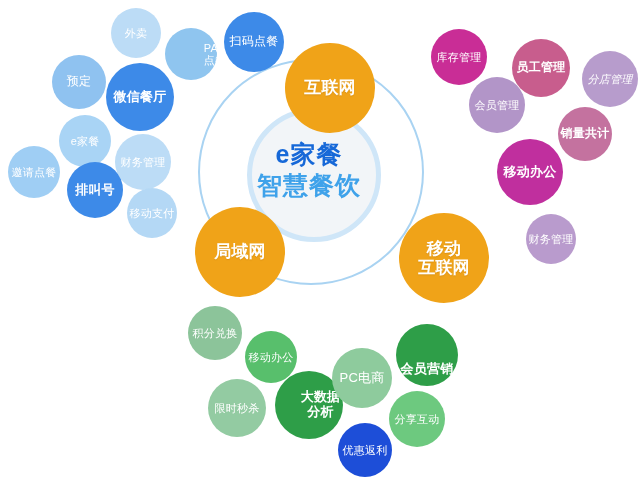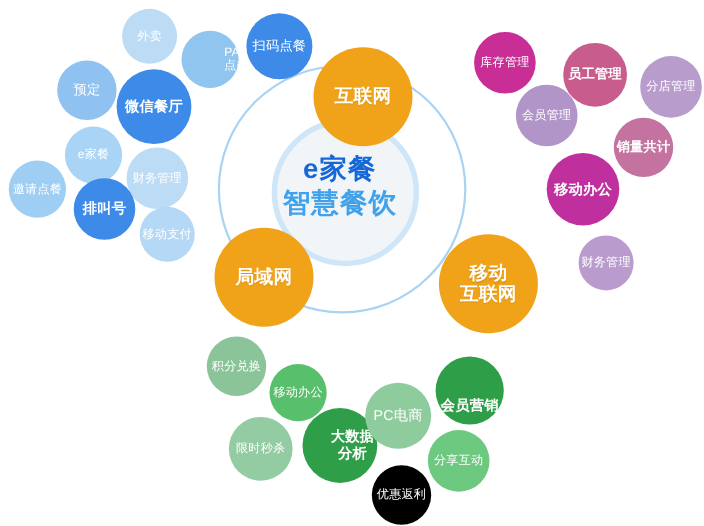--- a/index.html
+++ b/index.html
@@ -134,21 +134,21 @@
         </div>
       </div>
       <div>
         <div class="bubble" style="left: 431px; top: 29px; width: 56px; height: 56px; background: rgb(201, 45, 150);">
           <span class="lbl" style="font-size: 11px;">库存管理</span>
         </div>
         <div class="bubble" style="left: 512px; top: 39px; width: 58px; height: 58px; background: rgb(200, 93, 141);">
           <span class="lbl" style="font-size: 12px; font-weight: bold;">员工管理</span>
         </div>
         <div class="bubble" style="left: 582px; top: 51px; width: 56px; height: 56px; background: rgb(183, 156, 204);">
-          <span class="lbl" style="font-size: 11px;">分店管理</span>
+          <span class="lbl" style="font-size: 11px; font-style: italic;">分店管理</span>
         </div>
         <div class="bubble" style="left: 469px; top: 77px; width: 56px; height: 56px; background: rgb(178, 149, 200);">
           <span class="lbl" style="font-size: 11px;">会员管理</span>
         </div>
         <div class="bubble" style="left: 558px; top: 107px; width: 54px; height: 54px; background: rgb(196, 114, 159);">
           <span class="lbl" style="font-size: 12px; font-weight: bold;">销量共计</span>
         </div>
         <div class="bubble" style="left: 497px; top: 139px; width: 66px; height: 66px; background: rgb(192, 47, 158);">
           <span class="lbl" style="font-size: 13px; font-weight: bold;">移动办公</span>
         </div>
@@ -171,19 +171,19 @@
         </div>
         <div class="bubble" style="left: 332px; top: 348px; width: 60px; height: 60px; background: rgb(142, 203, 157);">
           <span class="lbl" style="font-size: 13px;">PC电商</span>
         </div>
         <div class="bubble" style="left: 396px; top: 324px; width: 62px; height: 62px; background: rgb(46, 158, 72);">
           <span class="lbl" style="font-size: 13px; font-weight: bold; margin-top: 29px;">会员营销</span>
         </div>
         <div class="bubble" style="left: 389px; top: 391px; width: 56px; height: 56px; background: rgb(109, 201, 127);">
           <span class="lbl" style="font-size: 11px;">分享互动</span>
         </div>
-        <div class="bubble" style="left: 338px; top: 423px; width: 54px; height: 54px; background: #000000; justify-content: flex-end;">
+        <div class="bubble" style="left: 338px; top: 423px; width: 54px; height: 54px; background: #1d4ed8; justify-content: flex-end;">
           <span class="lbl" style="font-size: 11px;">优惠返利</span>
         </div>
       </div>
     </div>
 
 </div>
 
 </body></html>

